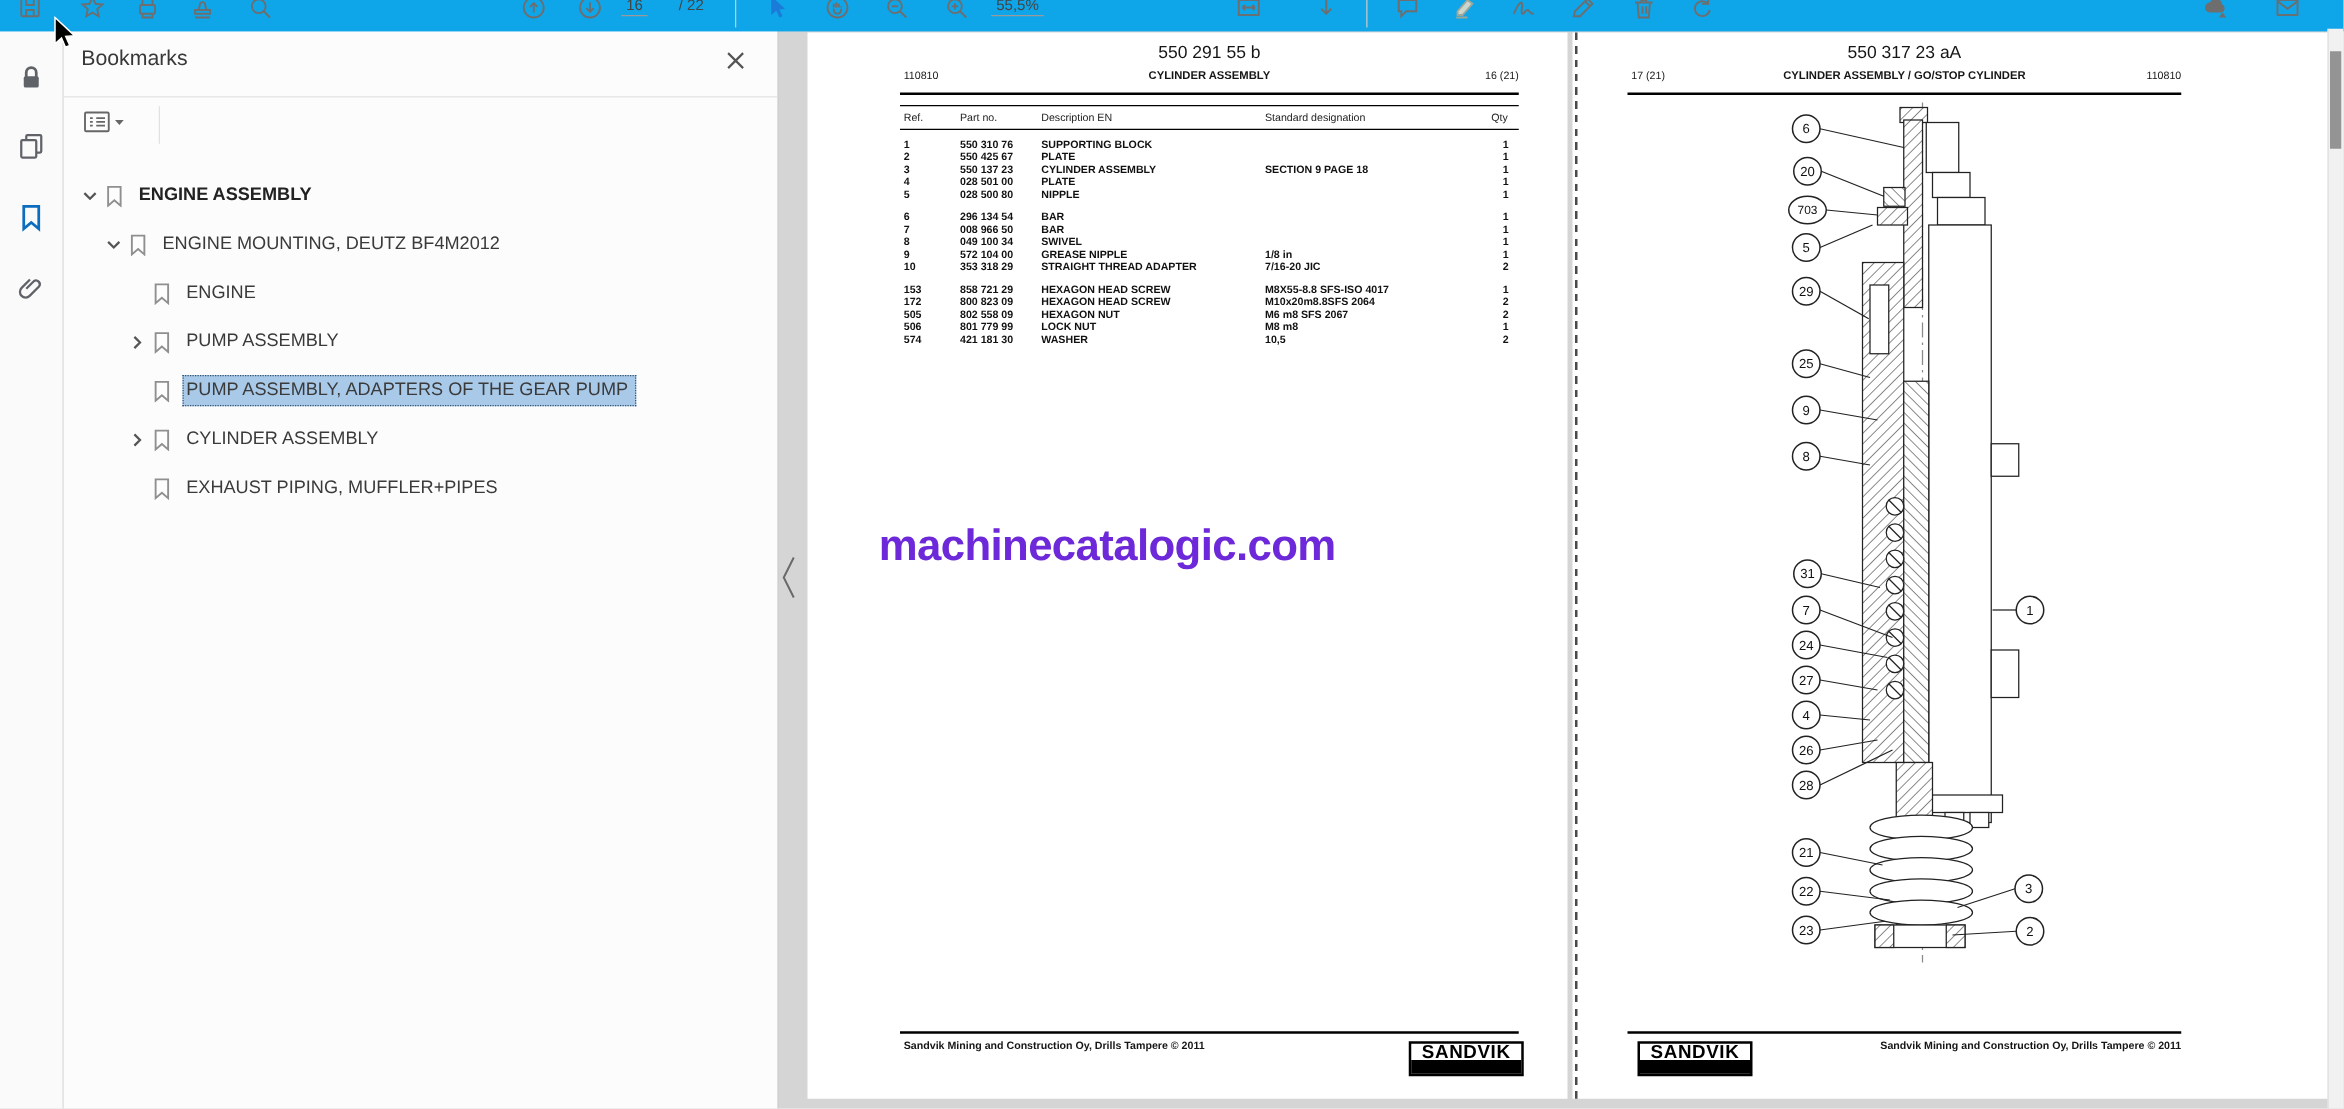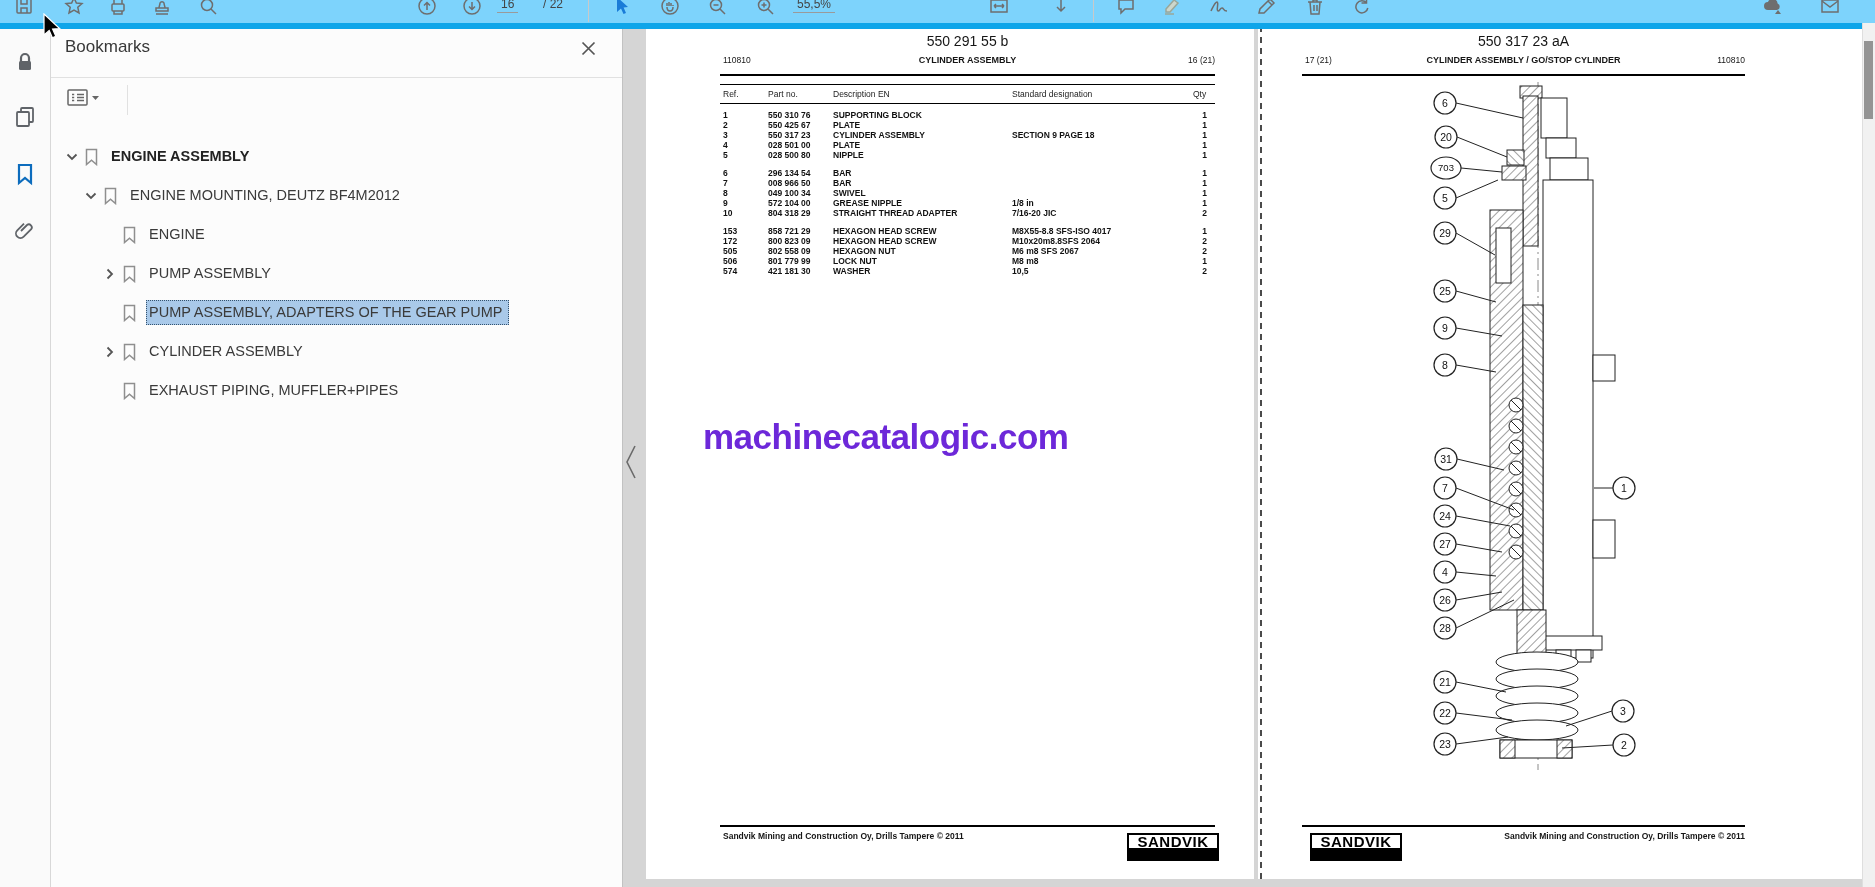--- a/index.html
+++ b/index.html
@@ -1,18 +1,18 @@
 <!DOCTYPE html>
 <html><head>
 <meta charset="utf-8">
 <style>
   html,body{margin:0;padding:0;}
   #root{position:relative;width:1875px;height:887px;background:#d5d5d5;font-family:"Liberation Sans",sans-serif;overflow:hidden;}
   
-  .toolbar{position:absolute;top:0;left:0;width:1875px;height:23px;background:#7dd3fc;border-bottom:6px solid #0ea5e9;z-index:30;}
+  .toolbar{position:absolute;top:0;left:0;width:1875px;height:23px;background:#0ea5e9;border-bottom:2px solid #0ea5e9;z-index:30;}
   .tbi{position:absolute;top:-5px;width:22px;height:22px;}
   .tbi svg{stroke:#6e6e6e;fill:none;stroke-width:1.5;}
   .tb-div{position:absolute;top:0;width:1px;height:22px;background:#c9c9c9;}
   .tb-field{position:absolute;top:-3px;font-size:12px;color:#444;border-bottom:1px solid #9a9a9a;padding:0 4px 1px 4px;}
   .tb-text{position:absolute;top:-3px;font-size:12px;color:#444;}
   
   .rail{position:absolute;top:23px;left:0;width:50px;height:864px;background:#fafafa;border-right:1px solid #d8d8d8;z-index:20;}
   .rail-ic{position:absolute;left:13px;width:24px;height:26px;}
   
   .panel{position:absolute;top:23px;left:51px;width:571px;height:864px;background:#fcfcfc;border-right:1px solid #c2c2c2;z-index:20;}
@@ -277,21 +277,21 @@
           </div>
           <div class="prow">
             <span class="c-ref">2</span>
             <span class="c-part">550 425 67</span>
             <span class="c-desc">PLATE</span>
             <span class="c-std"></span>
             <span class="c-qty">1</span>
           </div>
           <div class="prow">
             <span class="c-ref">3</span>
-            <span class="c-part">550 317 23</span>
+            <span class="c-part">550 137 23</span>
             <span class="c-desc">CYLINDER ASSEMBLY</span>
             <span class="c-std" style="font-weight: 700;">SECTION 9 PAGE 18</span>
             <span class="c-qty">1</span>
           </div>
           <div class="prow">
             <span class="c-ref">4</span>
             <span class="c-part">028 501 00</span>
             <span class="c-desc">PLATE</span>
             <span class="c-std"></span>
             <span class="c-qty">1</span>
@@ -328,21 +328,21 @@
           </div>
           <div class="prow">
             <span class="c-ref">9</span>
             <span class="c-part">572 104 00</span>
             <span class="c-desc">GREASE NIPPLE</span>
             <span class="c-std">1/8 in</span>
             <span class="c-qty">1</span>
           </div>
           <div class="prow">
             <span class="c-ref">10</span>
-            <span class="c-part">804 318 29</span>
+            <span class="c-part">353 318 29</span>
             <span class="c-desc">STRAIGHT THREAD ADAPTER</span>
             <span class="c-std">7/16-20 JIC</span>
             <span class="c-qty">2</span>
           </div>
         </div>
         <div class="pgroup">
           <div class="prow">
             <span class="c-ref">153</span>
             <span class="c-part">858 721 29</span>
             <span class="c-desc">HEXAGON HEAD SCREW</span>

